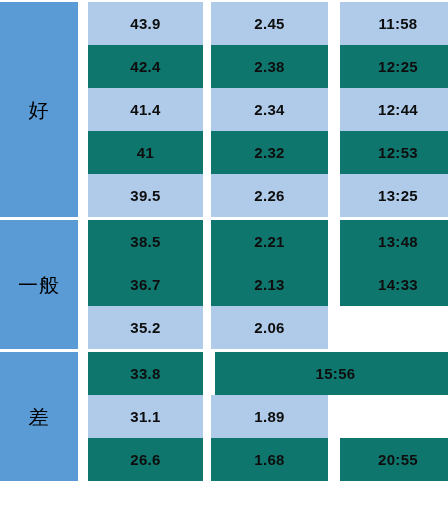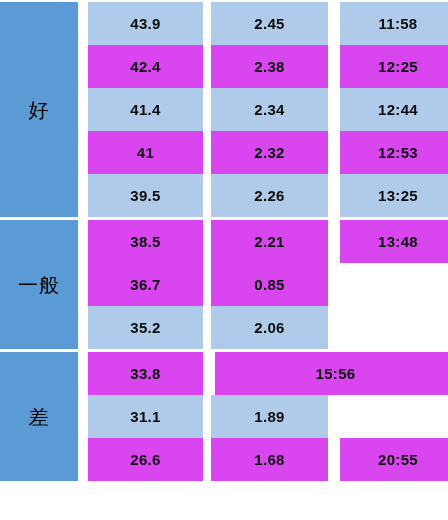--- a/index.html
+++ b/index.html
@@ -81,21 +81,21 @@
     font-size: 15px;
     font-weight: bold;
     color: #0d0d0d;
     letter-spacing: 0.3px;
   }
   .data-cell.c1 { flex: 0 0 115px; width: 115px; }
   .data-cell.c2 { flex: 0 0 117px; width: 117px; margin-left: 8px; }
   .data-cell.c3 { flex: 1 1 auto; margin-left: 12px; padding-left: 8px; }
 
   .shade-dark  { background: #AFCBE9; }
-  .shade-light { background: #d946ef; }
+  .shade-light { background: #0f766e; }
 </style>
 </head>
 <body>
 
 <div id="grade-table">
 
   <div class="group-block">
     <div class="cat-cell">
       <span class="cat-label">好</span>
     </div>
@@ -142,21 +142,22 @@
 
       <div class="data-row">
         <div class="data-cell c1 shade-light">38.5</div>
         <div class="data-cell c2 shade-light">2.21</div>
         <div class="data-cell c3 shade-light">13:48</div>
       </div>
 
 
       <div class="data-row">
         <div class="data-cell c1 shade-light">36.7</div>
-        <div class="data-cell c2 shade-light">0.85</div>
+        <div class="data-cell c2 shade-light">2.13</div>
+        <div class="data-cell c3 shade-light">14:33</div>
       </div>
 
       <div class="data-row">
         <div class="data-cell c1 shade-dark">35.2</div>
         <div class="data-cell c2 shade-dark">2.06</div>
       </div>
 
     </div>
   </div>
 

